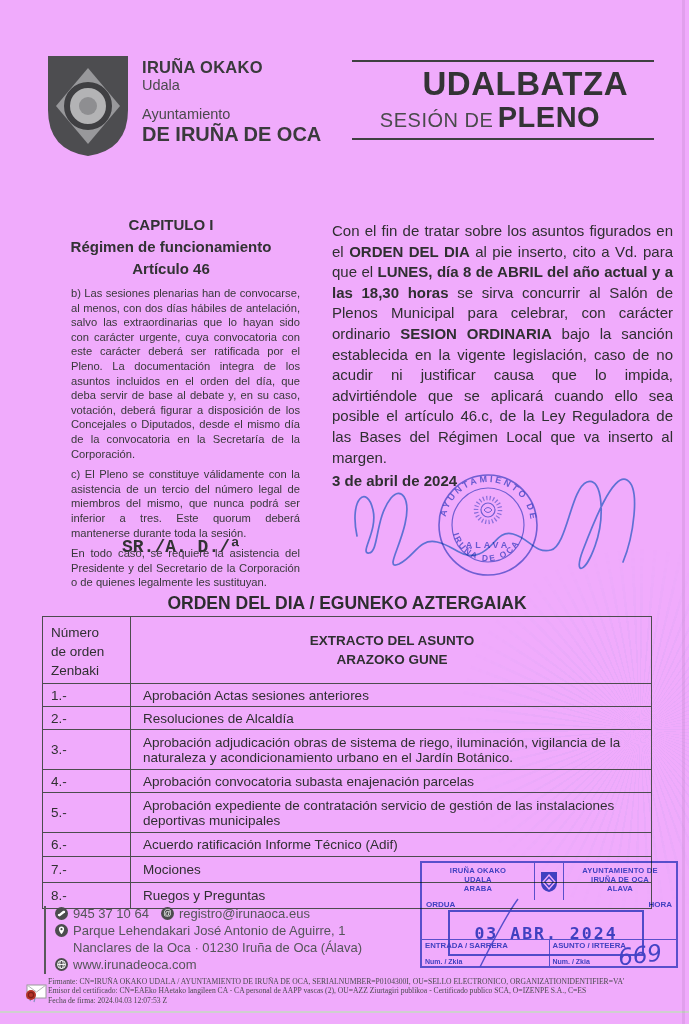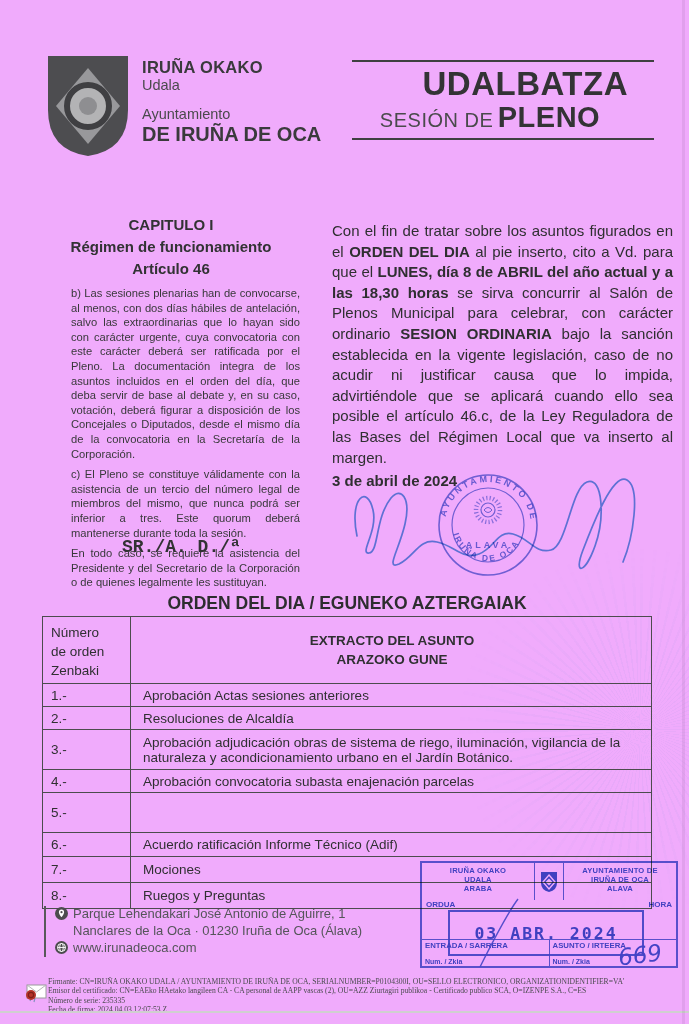--- a/index.html
+++ b/index.html
@@ -187,36 +187,52 @@
     <div class="trow" style="min-height:40px">
       <div class="c1">3.-</div>
       <div class="c2">Aprobación adjudicación obras de sistema de riego, iluminación, vigilancia de la naturaleza y acondicionamiento urbano en el Jardín Botánico.</div>
     </div>
     <div class="trow" style="min-height:23px">
       <div class="c1">4.-</div>
       <div class="c2">Aprobación convocatoria subasta enajenación parcelas</div>
     </div>
     <div class="trow" style="min-height:40px">
       <div class="c1">5.-</div>
+      <div class="c2">Aprobación expediente de contratación servicio de gestión de las instalaciones deportivas municipales</div>
     </div>
     <div class="trow" style="min-height:24px">
       <div class="c1">6.-</div>
       <div class="c2">Acuerdo ratificación Informe Técnico (Adif)</div>
     </div>
     <div class="trow" style="min-height:26px">
       <div class="c1">7.-</div>
       <div class="c2">Mociones</div>
     </div>
     <div class="trow" style="min-height:26px">
       <div class="c1">8.-</div>
       <div class="c2">Ruegos y Preguntas</div>
     </div>
   </div>
 
   <div class="footer">
+    <div class="f-row">
+      <svg class="f-ico" viewBox="0 0 13 13">
+        <circle cx="6.5" cy="6.5" r="6.5" fill="#4c4c4e"></circle>
+        <rect x="2.8" y="5.4" width="7.4" height="2.4" rx="1.2" transform="rotate(-38 6.5 6.5)" fill="#fff"></rect>
+        <circle cx="3.9" cy="8" r="1.1" fill="#fff"></circle>
+          <circle cx="9.1" cy="4.9" r="1.1" fill="#fff"></circle>
+      </svg>
+      <span>945 37 10 64</span>
+      <span class="gap"></span>
+      <svg class="f-ico" viewBox="0 0 13 13">
+        <circle cx="6.5" cy="6.5" r="6.5" fill="#4c4c4e"></circle>
+        <text x="6.5" y="9.3" text-anchor="middle" font-size="8.4" fill="#fff" font-family="Liberation Sans, sans-serif">@</text>
+      </svg>
+      <span>registro@irunaoca.eus</span>
+    </div>
     <div class="f-row">
       <svg class="f-ico" viewBox="0 0 13 13">
         <circle cx="6.5" cy="6.5" r="6.5" fill="#4c4c4e"></circle>
         <path d="M6.5,2.6 a2.6,2.6 0 0 1 2.6,2.6 c0,1.9 -2.6,5 -2.6,5 s-2.6,-3.1 -2.6,-5 a2.6,2.6 0 0 1 2.6,-2.6 z" fill="#fff"></path>
         <circle cx="6.5" cy="5.2" r="1.1" fill="#4c4c4e"></circle>
       </svg>
       <span>Parque Lehendakari José Antonio de Aguirre, 1</span>
     </div>
     <div class="f-row f-indent">
       <span>Nanclares de la Oca · 01230 Iruña de Oca (Álava)</span>
@@ -280,20 +296,19 @@
       <rect x="5" y="4" width="19" height="13" fill="#fff" stroke="#9a9a9c" stroke-width="1"></rect>
       <path d="M5,4 L14.5,11 L24,4" fill="none" stroke="#b5b5b7" stroke-width="1"></path>
       <path d="M8,20 l2,-4 M12,21 l1,-4" stroke="#8890c0" stroke-width="1.2"></path>
       <circle cx="9" cy="14" r="5" fill="#b5332a"></circle>
       <circle cx="9" cy="14" r="2.6" fill="none" stroke="#7e1f18" stroke-width="1.1"></circle>
     </svg>
   </div>
   <div class="certificate">
     <div>Firmante: CN=IRUÑA OKAKO UDALA / AYUNTAMIENTO DE IRUÑA DE OCA, SERIALNUMBER=P0104300I, OU=SELLO ELECTRONICO, ORGANIZATIONIDENTIFIER=VA'</div>
     <div>Emisor del certificado: CN=EAEko HAetako langileen CA - CA personal de AAPP vascas (2), OU=AZZ Ziurtagiri publikoa - Certificado publico SCA, O=IZENPE S.A., C=ES</div>
-    <div>Número de serie: 235335</div>
     <div>Fecha de firma: 2024.04.03 12:07:53 Z</div>
   </div>
 
   <div class="edge-bottom"></div>
   <div class="edge-right"></div>
 
 </div>
 
 </body></html>

